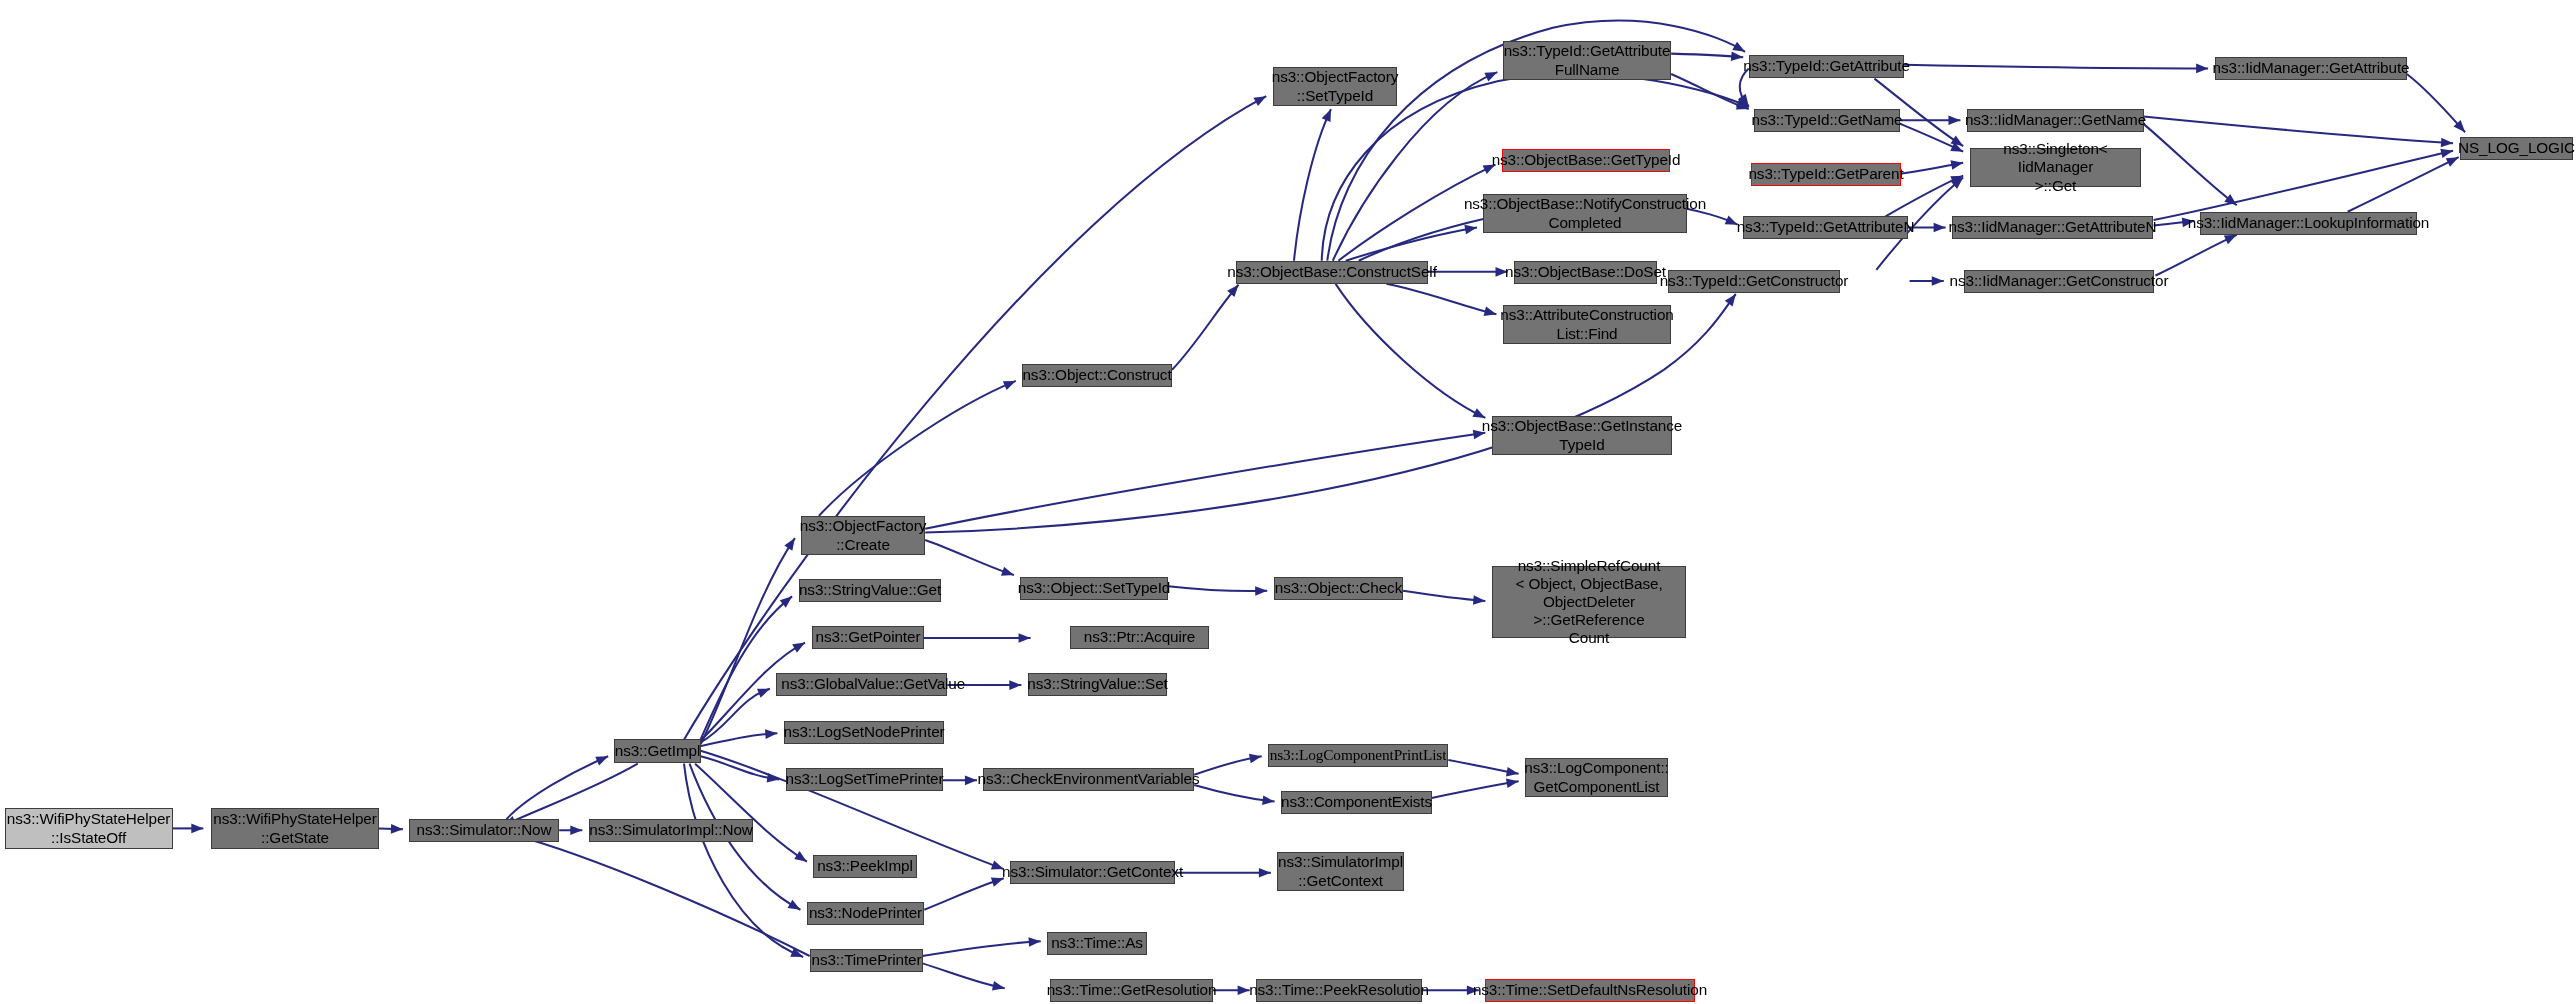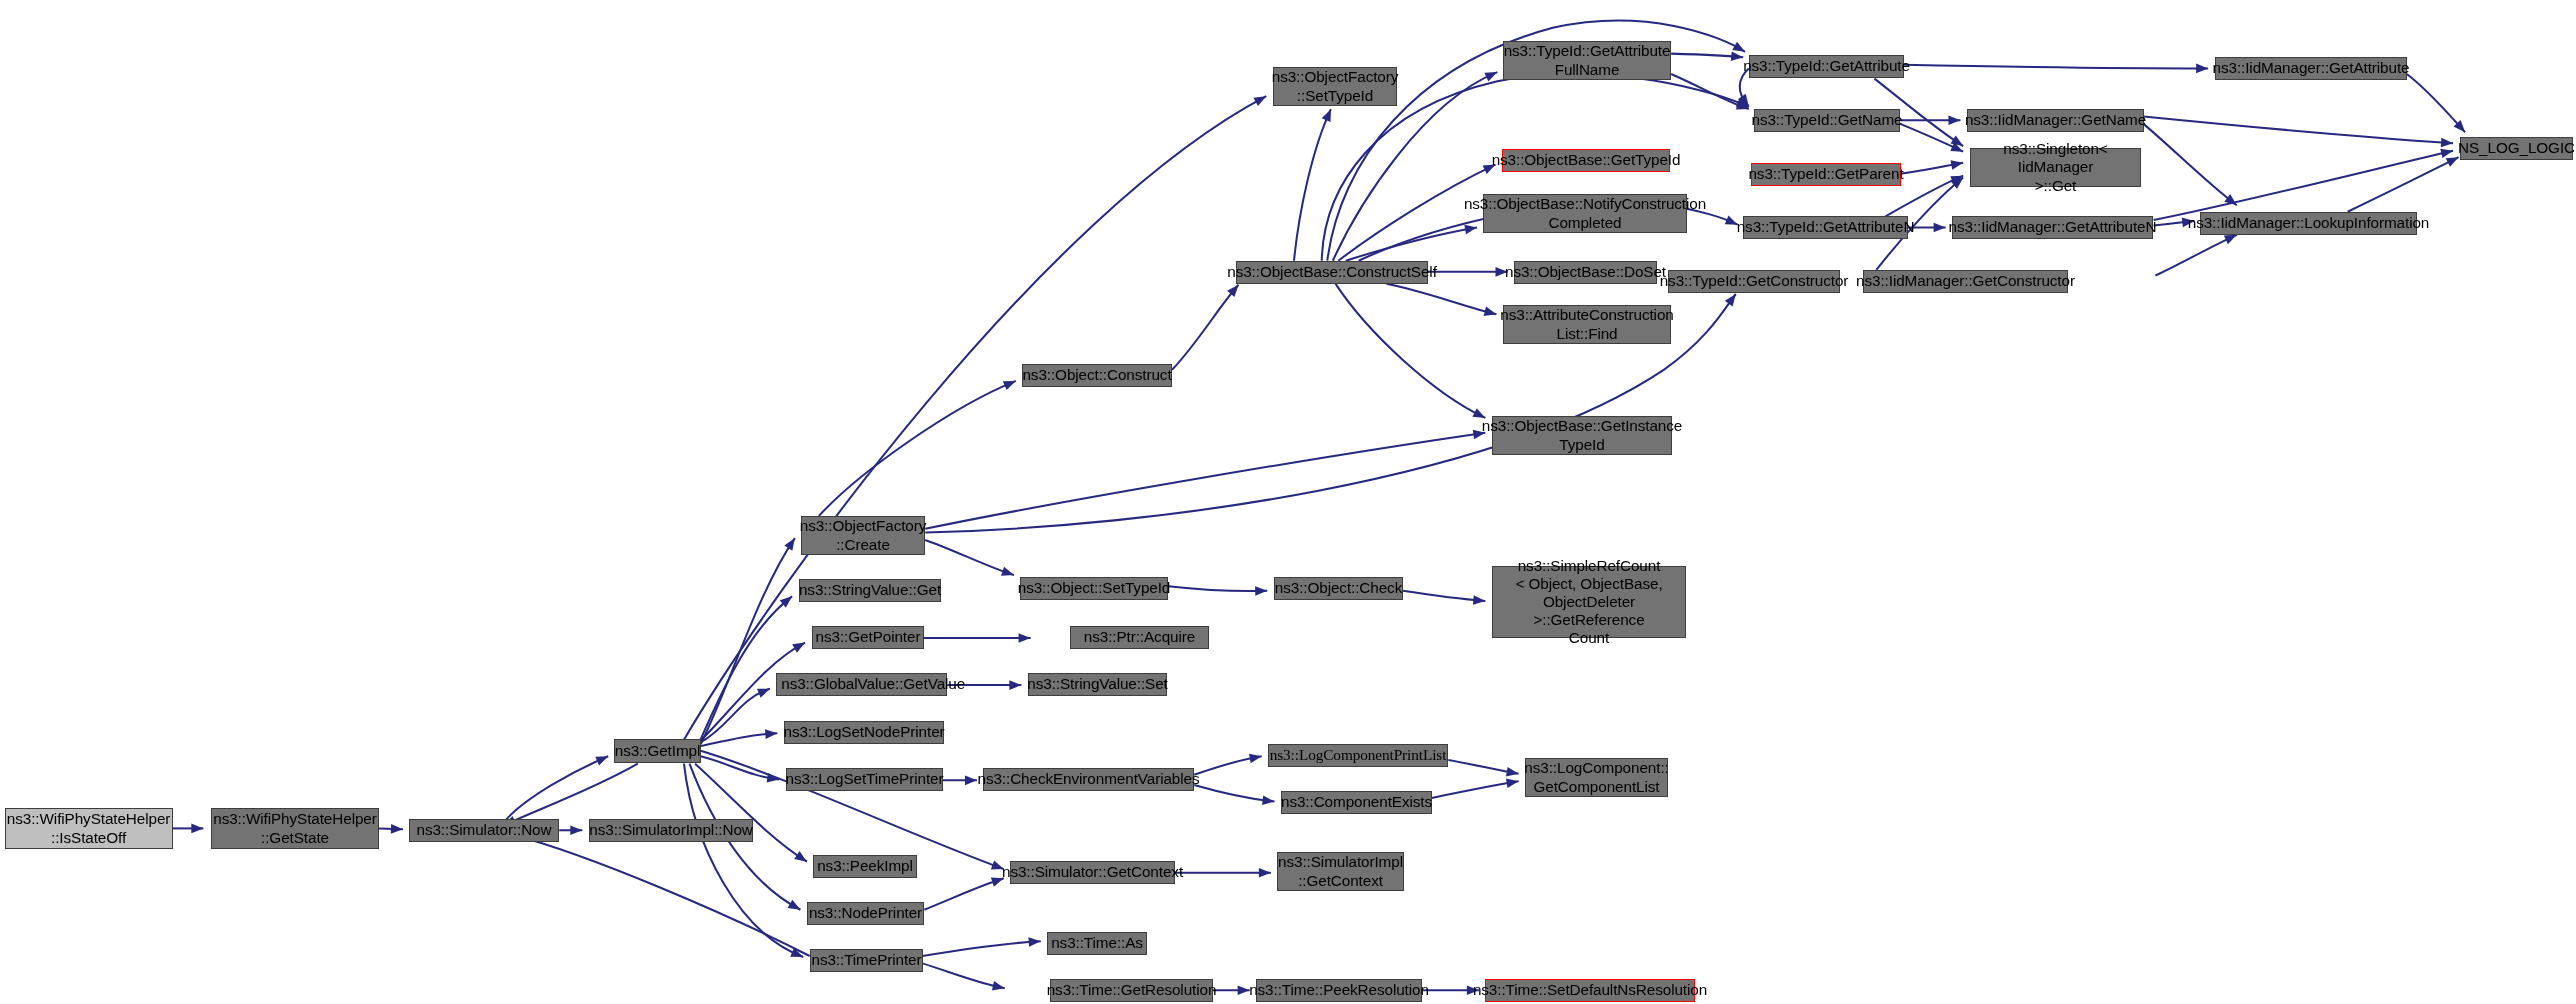--- a/index.html
+++ b/index.html
@@ -248,19 +248,19 @@
 TypeId</div>
       <div class="node" style="left: 1749px; top: 55px; width: 155px; height: 23px;">ns3::TypeId::GetAttribute</div>
       <div class="node" style="left: 1754px; top: 109px; width: 146px; height: 23px;">ns3::TypeId::GetName</div>
       <div class="node red" style="left: 1751px; top: 163px; width: 150px; height: 23px;">ns3::TypeId::GetParent</div>
       <div class="node" style="left: 1743px; top: 216px; width: 165px; height: 23px;">ns3::TypeId::GetAttributeN</div>
       <div class="node" style="left: 1668px; top: 270px; width: 172px; height: 23px;">ns3::TypeId::GetConstructor</div>
       <div class="node" style="left: 1967px; top: 109px; width: 177px; height: 23px;">ns3::IidManager::GetName</div>
       <div class="node" style="left: 1970px; top: 148px; width: 171px; height: 39px;">ns3::Singleton&lt; IidManager
 &gt;::Get</div>
       <div class="node" style="left: 1952px; top: 216px; width: 201px; height: 23px;">ns3::IidManager::GetAttributeN</div>
-      <div class="node" style="left: 1863px; top: 270px; width: 205px; height: 23px;">ns3::IidManager::GetConstructor</div>
+      <div class="node" style="left: 1964px; top: 270px; width: 190px; height: 23px;">ns3::IidManager::GetConstructor</div>
       <div class="node" style="left: 2215px; top: 57px; width: 192px; height: 23px;">ns3::IidManager::GetAttribute</div>
       <div class="node" style="left: 2200px; top: 212px; width: 217px; height: 23px;">ns3::IidManager::LookupInformation</div>
       <div class="node" style="left: 2460px; top: 137px; width: 113px; height: 23px;">NS_LOG_LOGIC</div>
     </div>
 </div>
 
 
 </body></html>

